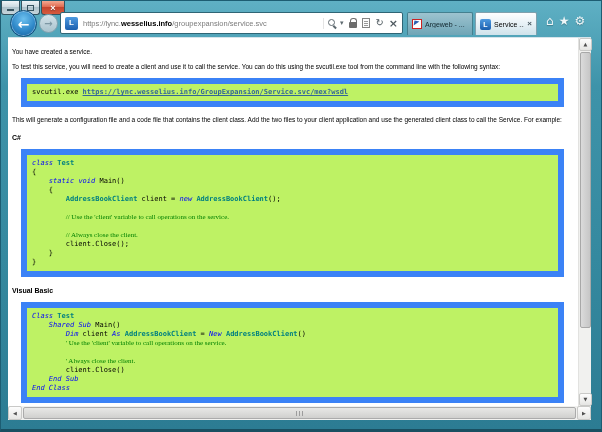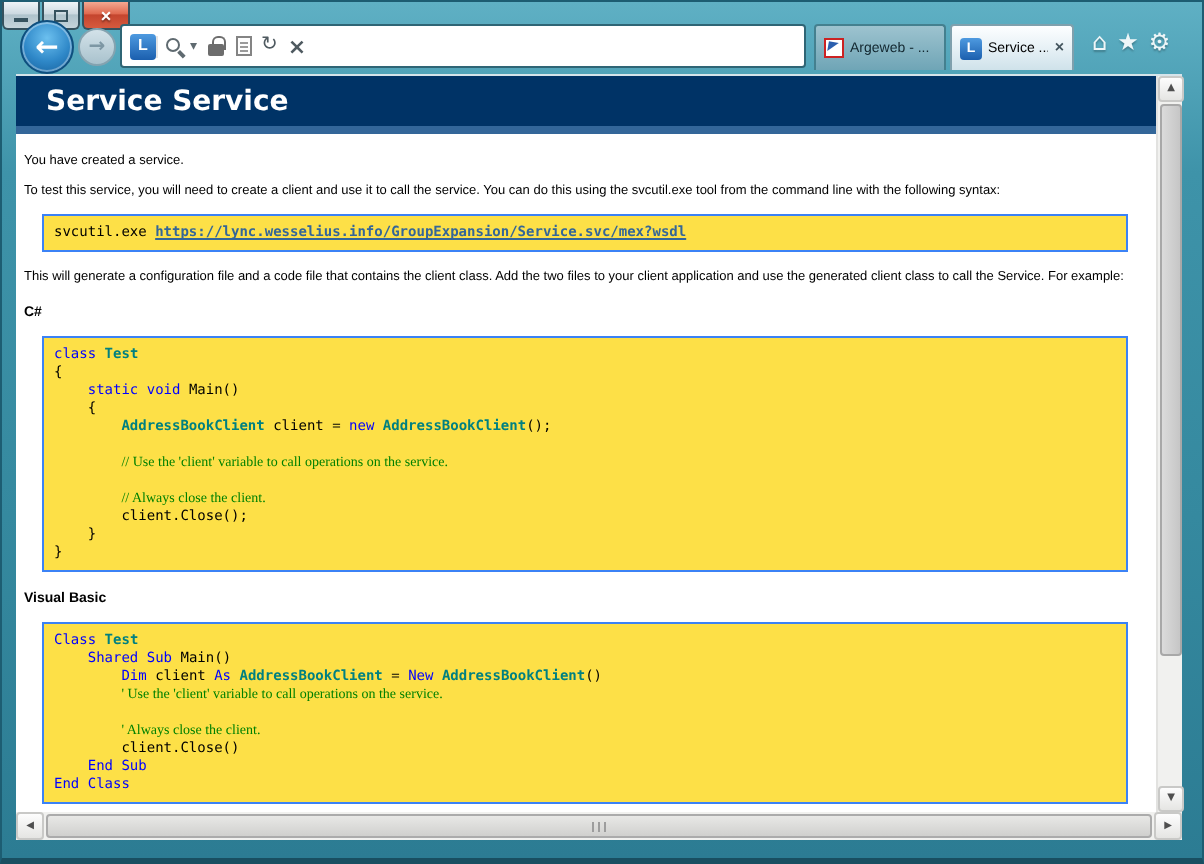--- a/index.html
+++ b/index.html
@@ -101,26 +101,26 @@
   .page { position:absolute; left:0; top:0; right:13px; bottom:0; overflow:hidden; background:#fff; }
   .heading {
     background:#003366; border-bottom:4px solid #336699; color:#fff;
     font-size:14px; font-weight:600; padding:5px 0 4px 15px;
     font-family:"DejaVu Sans",sans-serif; letter-spacing:0;
   }
   .content { padding:3px 6px 0 4px; font-size:6.5px; line-height:9px; color:#000; }
   .content p { margin:6px 0; }
   .lang-label { font-weight:bold; font-size:7px; margin:9px 0 2px 0 !important; }
   .codebox {
-    margin:7px 8px 8px 9px; background:#fde047; border:1px solid #3b82f6;
+    margin:7px 8px 8px 9px; background:#bef264; border:6px solid #3b82f6;
     padding:4px 5px; font-family:"DejaVu Sans Mono","Liberation Mono",monospace;
     font-size:7px; line-height:9px; white-space:pre; overflow:hidden;
   }
   .code-line { white-space:pre; }
-  .k { color:#0000ff; }
+  .k { color:#0000ff;font-style:italic; }
   .t { color:#008080;font-weight:bold; }
   .c { color:#008000;font-family:Liberation Serif, serif; }
   .p { color:#000000; }
   .wsdl-link { color:#336699; font-weight:bold; text-decoration:underline; cursor:pointer; }
 
   
   .vscroll { position:absolute; right:0; top:0; width:13px; bottom:0; background:#f1f1ef; border-left:1px solid #e2e2e0; }
   .sbtn {
     background:linear-gradient(180deg,#fdfdfd,#e5e5e3); border:1px solid #c9c9c7; border-radius:2px;
     display:flex; align-items:center; justify-content:center;
@@ -165,20 +165,21 @@
       <span>←</span>
     </div>
   <div class="btn-fwd">
       <span>→</span>
     </div>
 
   <div class="addressbar">
     <span class="favicon-lync">
         <i>L</i>
       </span>
+    <span class="url"><span class="url-gray">https://lync.</span><span class="url-domain">wesselius.info</span><span class="url-gray">/groupexpansion/service.svc</span></span>
     <span class="addr-icons">
       <span class="mag"></span>
       <span class="caret">▾</span>
       <span class="lock"></span>
       <span class="pageicon"></span>
       <span class="gi">↻</span>
       <span class="gi stop">×</span>
     </span>
   </div>
 
@@ -197,21 +198,20 @@
   </div>
 
   <div class="chrome-right">
     <span class="ci">⌂</span>
     <span class="ci">★</span>
     <span class="ci">⚙</span>
   </div>
 
   <div class="viewport">
     <div class="page">
-      <div class="heading">Service Service</div>
       <div class="content">
         <p>You have created a service.</p>
         <p>To test this service, you will need to create a client and use it to call the service. You can do this using the svcutil.exe tool from the command line with the following syntax:</p>
         <pre class="codebox"><span class="p">svcutil.exe </span><a class="wsdl-link">https://lync.wesselius.info/GroupExpansion/Service.svc/mex?wsdl</a></pre>
         <p>This will generate a configuration file and a code file that contains the client class. Add the two files to your client application and use the generated client class to call the Service. For example:</p>
         <p class="lang-label">C#</p>
         <pre class="codebox" id="code-csharp"><div class="code-line"><span class="k">class</span><span class="p"> </span><span class="t">Test</span></div><div class="code-line"><span class="p">{</span></div><div class="code-line"><span class="p">    </span><span class="k">static</span><span class="p"> </span><span class="k">void</span><span class="p"> Main()</span></div><div class="code-line"><span class="p">    {</span></div><div class="code-line"><span class="p">        </span><span class="t">AddressBookClient</span><span class="p"> client = </span><span class="k">new</span><span class="p"> </span><span class="t">AddressBookClient</span><span class="p">();</span></div><div class="code-line">&nbsp;</div><div class="code-line"><span class="p">        </span><span class="c">// Use the 'client' variable to call operations on the service.</span></div><div class="code-line">&nbsp;</div><div class="code-line"><span class="p">        </span><span class="c">// Always close the client.</span></div><div class="code-line"><span class="p">        client.Close();</span></div><div class="code-line"><span class="p">    }</span></div><div class="code-line"><span class="p">}</span></div></pre>
         <p class="lang-label">Visual Basic</p>
         <pre class="codebox" id="code-vb"><div class="code-line"><span class="k">Class</span><span class="p"> </span><span class="t">Test</span></div><div class="code-line"><span class="p">    </span><span class="k">Shared</span><span class="p"> </span><span class="k">Sub</span><span class="p"> Main()</span></div><div class="code-line"><span class="p">        </span><span class="k">Dim</span><span class="p"> client </span><span class="k">As</span><span class="p"> </span><span class="t">AddressBookClient</span><span class="p"> = </span><span class="k">New</span><span class="p"> </span><span class="t">AddressBookClient</span><span class="p">()</span></div><div class="code-line"><span class="p">        </span><span class="c">' Use the 'client' variable to call operations on the service.</span></div><div class="code-line">&nbsp;</div><div class="code-line"><span class="p">        </span><span class="c">' Always close the client.</span></div><div class="code-line"><span class="p">        client.Close()</span></div><div class="code-line"><span class="p">    </span><span class="k">End Sub</span></div><div class="code-line"><span class="k">End Class</span></div></pre>
       </div>

